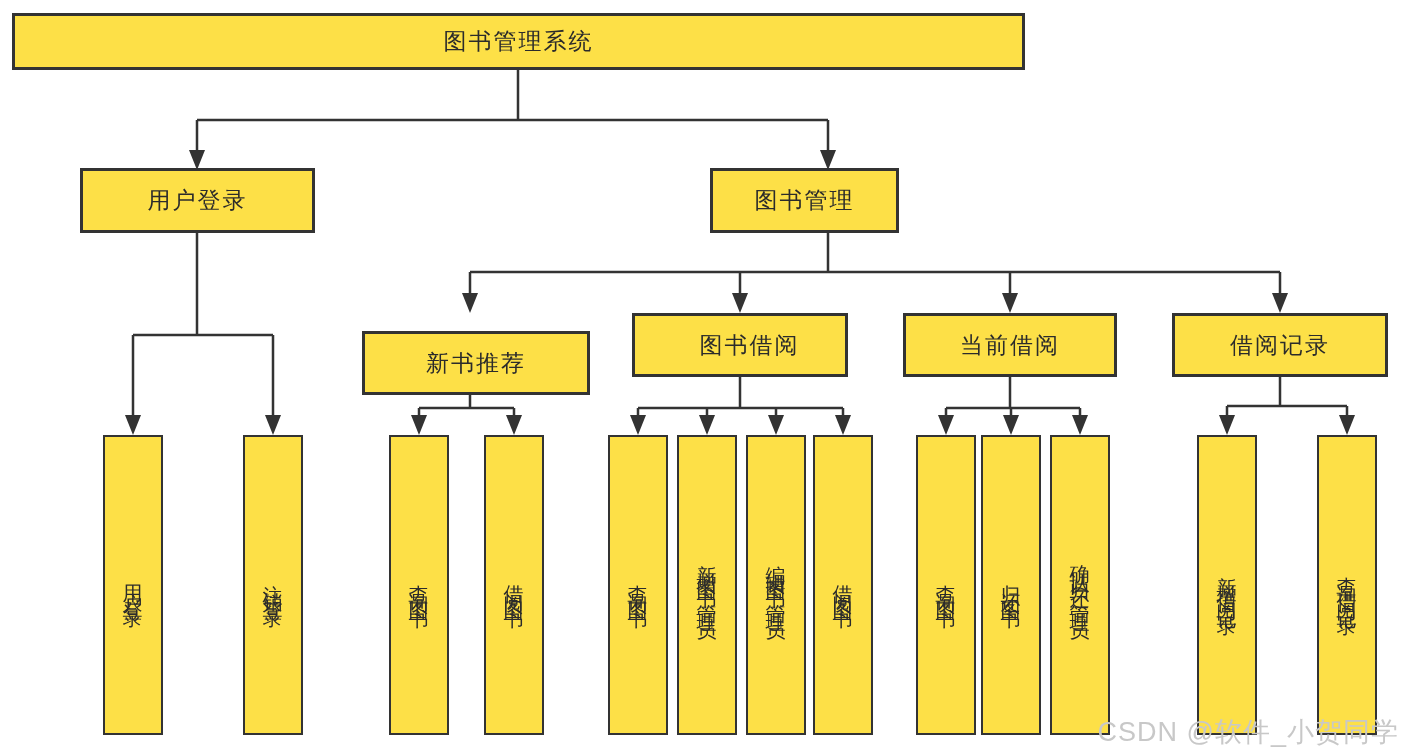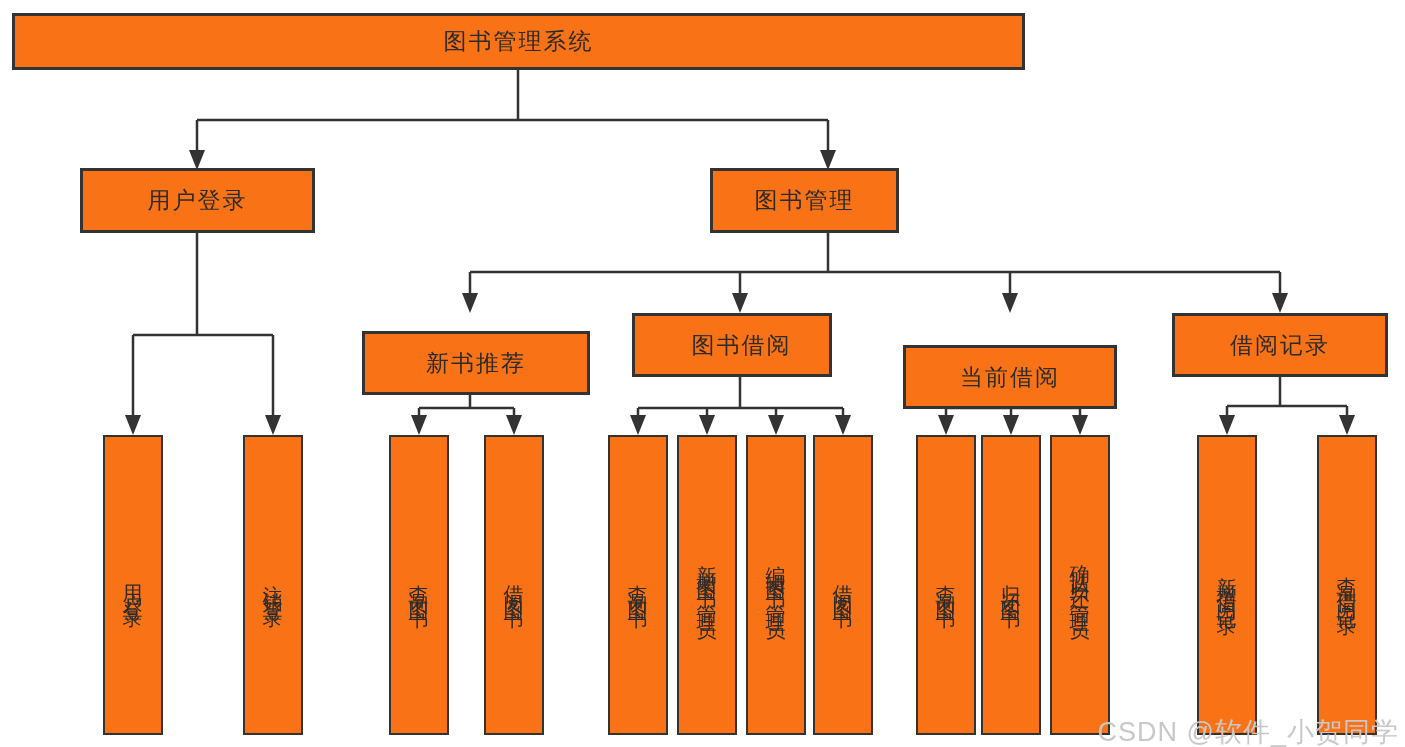--- a/index.html
+++ b/index.html
@@ -26,21 +26,21 @@
     stroke-width: 2.5;
     fill: none;
   }
   .connectors polygon {
     fill: var(--line, #333);
     stroke: none;
   }
   .box {
     position: absolute;
     box-sizing: border-box;
-    background: #f97316;
+    background: #fde047;
     border: 3px solid var(--line, #333);
     display: flex;
     align-items: center;
     justify-content: center;
     color: var(--text, #2b2b2b);
     font-size: 23px;
     letter-spacing: 2px;
     white-space: nowrap;
     z-index: 2;
   }
@@ -110,24 +110,24 @@
   <div class="box" style="left:80px; top:168px; width:235px; height:65px;">
     <span>用户登录</span>
   </div>
   <div class="box" style="left:710px; top:168px; width:189px; height:65px;">
     <span>图书管理</span>
   </div>
 
   <div class="box" style="left:362px; top:331px; width:228px; height:64px;">
     <span>新书推荐</span>
   </div>
-  <div class="box" style="left:632px; top:313px; width:200px; height:64px;padding-left:19px;">
+  <div class="box" style="left:632px; top:313px; width:216px; height:64px;padding-left:19px;">
     <span>图书借阅</span>
   </div>
-  <div class="box" style="left:903px; top:313px; width:214px; height:64px;margin-top:32px;">
+  <div class="box" style="left:903px; top:313px; width:214px; height:64px;">
     <span>当前借阅</span>
   </div>
   <div class="box" style="left:1172px; top:313px; width:216px; height:64px;">
     <span>借阅记录</span>
   </div>
 
   <div class="box leaf" style="left:103px; top:435px; width:60px; height:300px;">
     <span>用户登录</span>
   </div>
   <div class="box leaf" style="left:243px; top:435px; width:60px; height:300px;">

